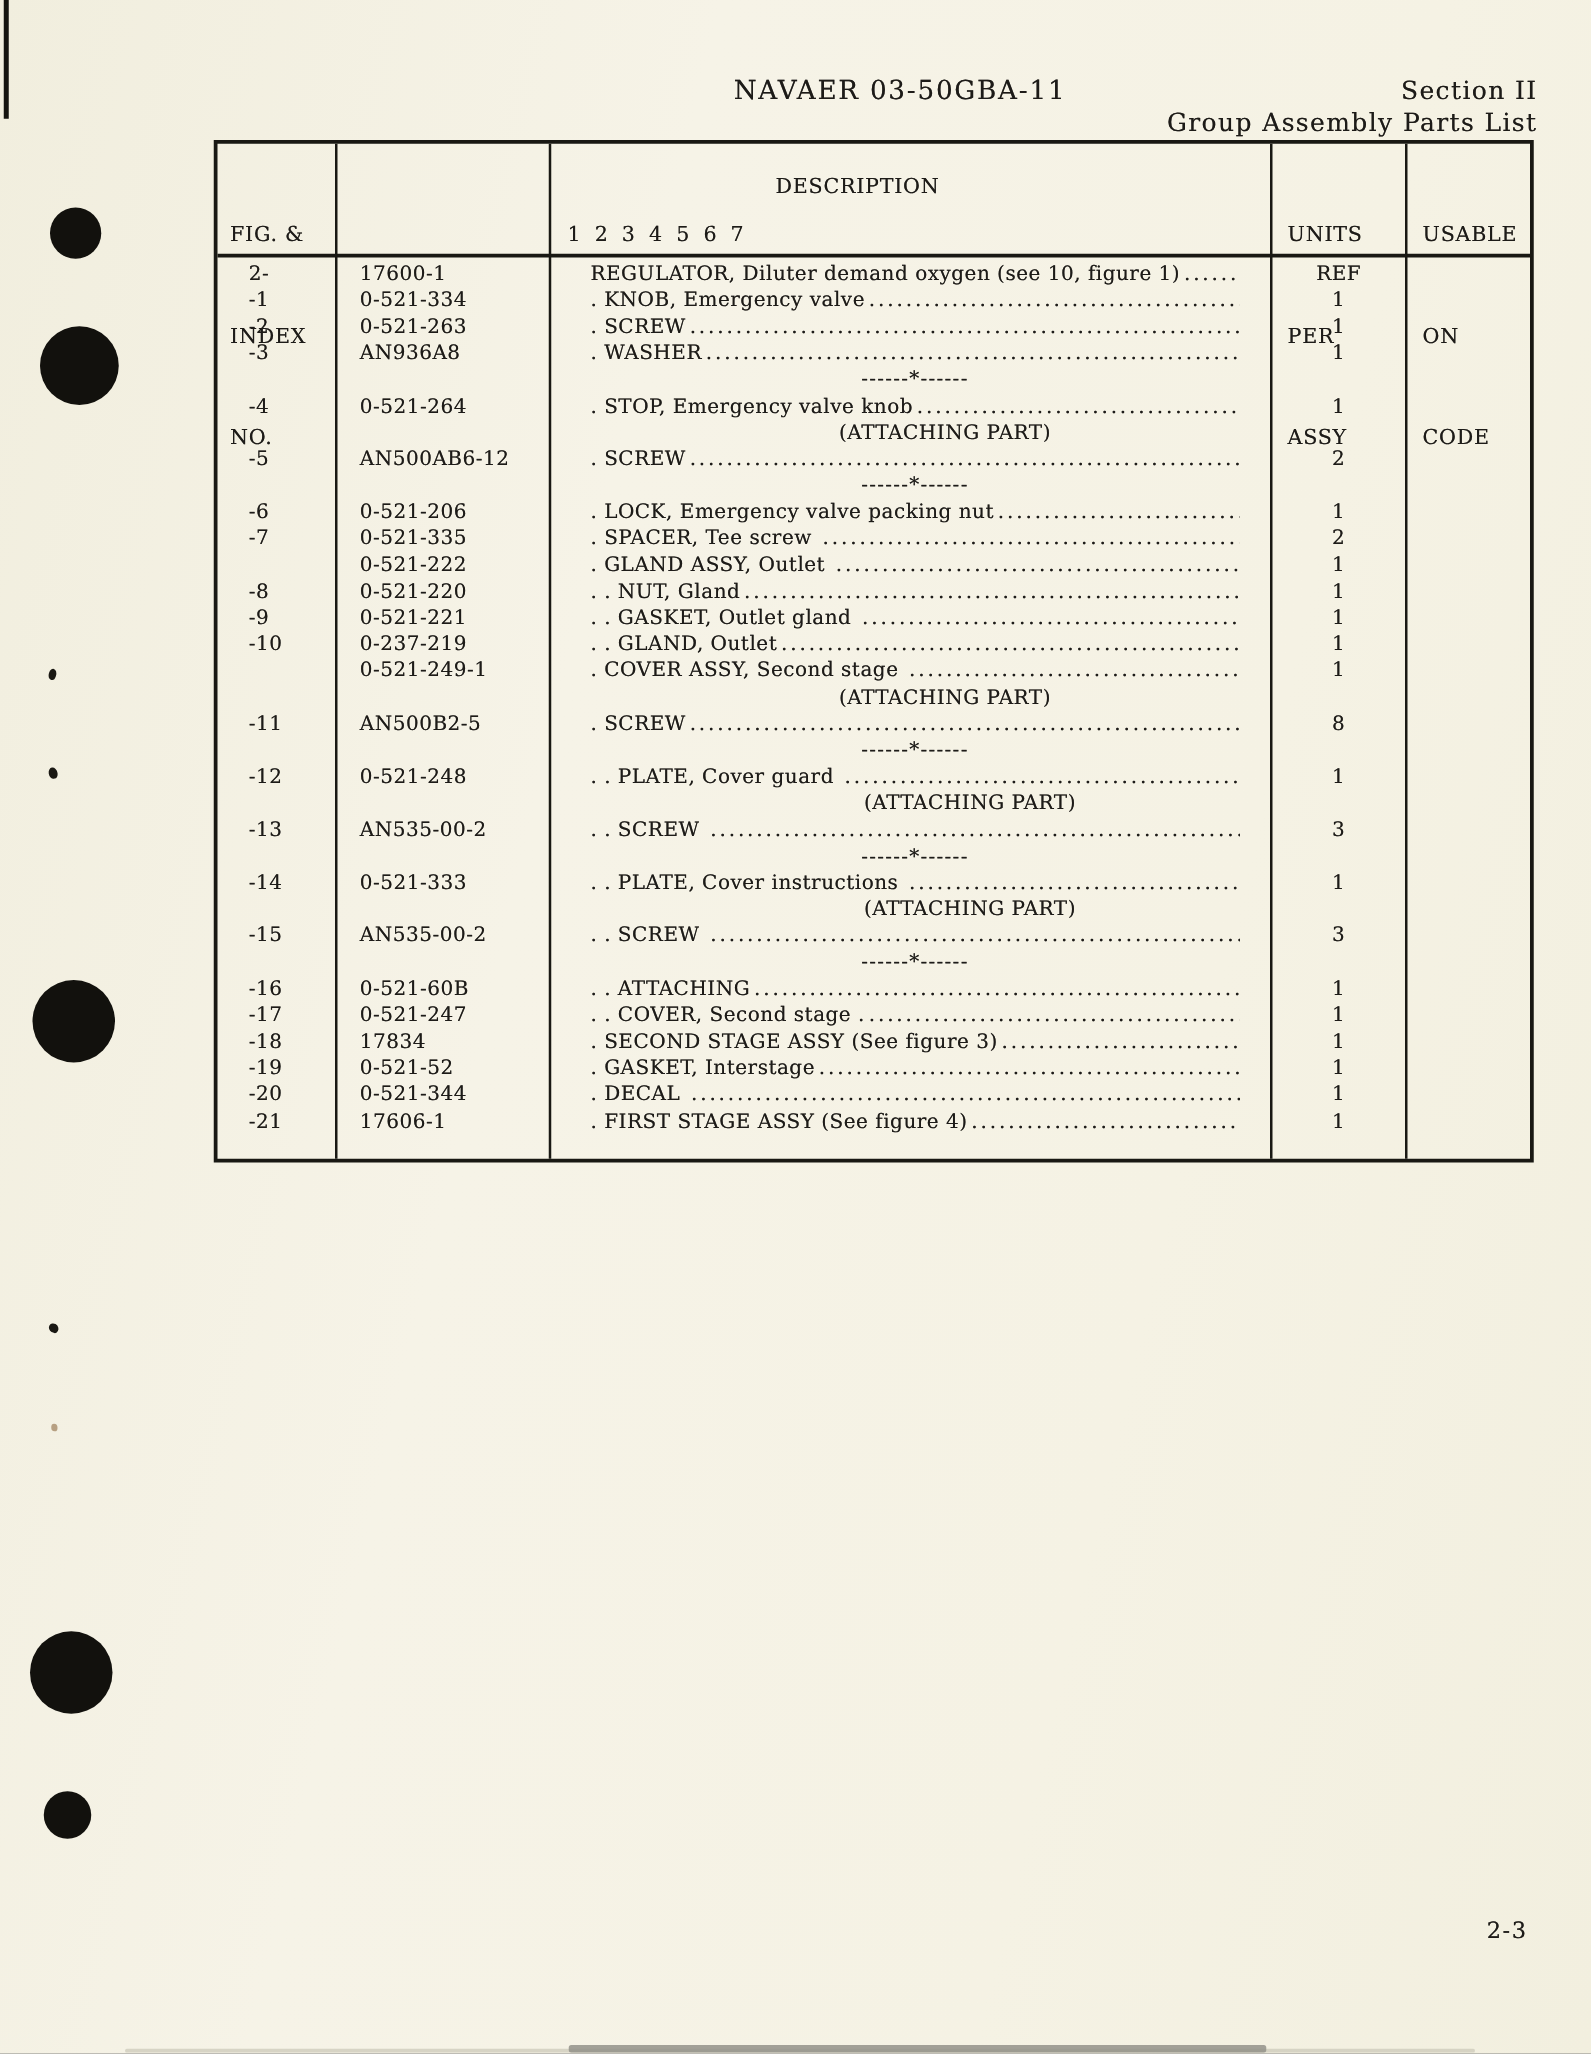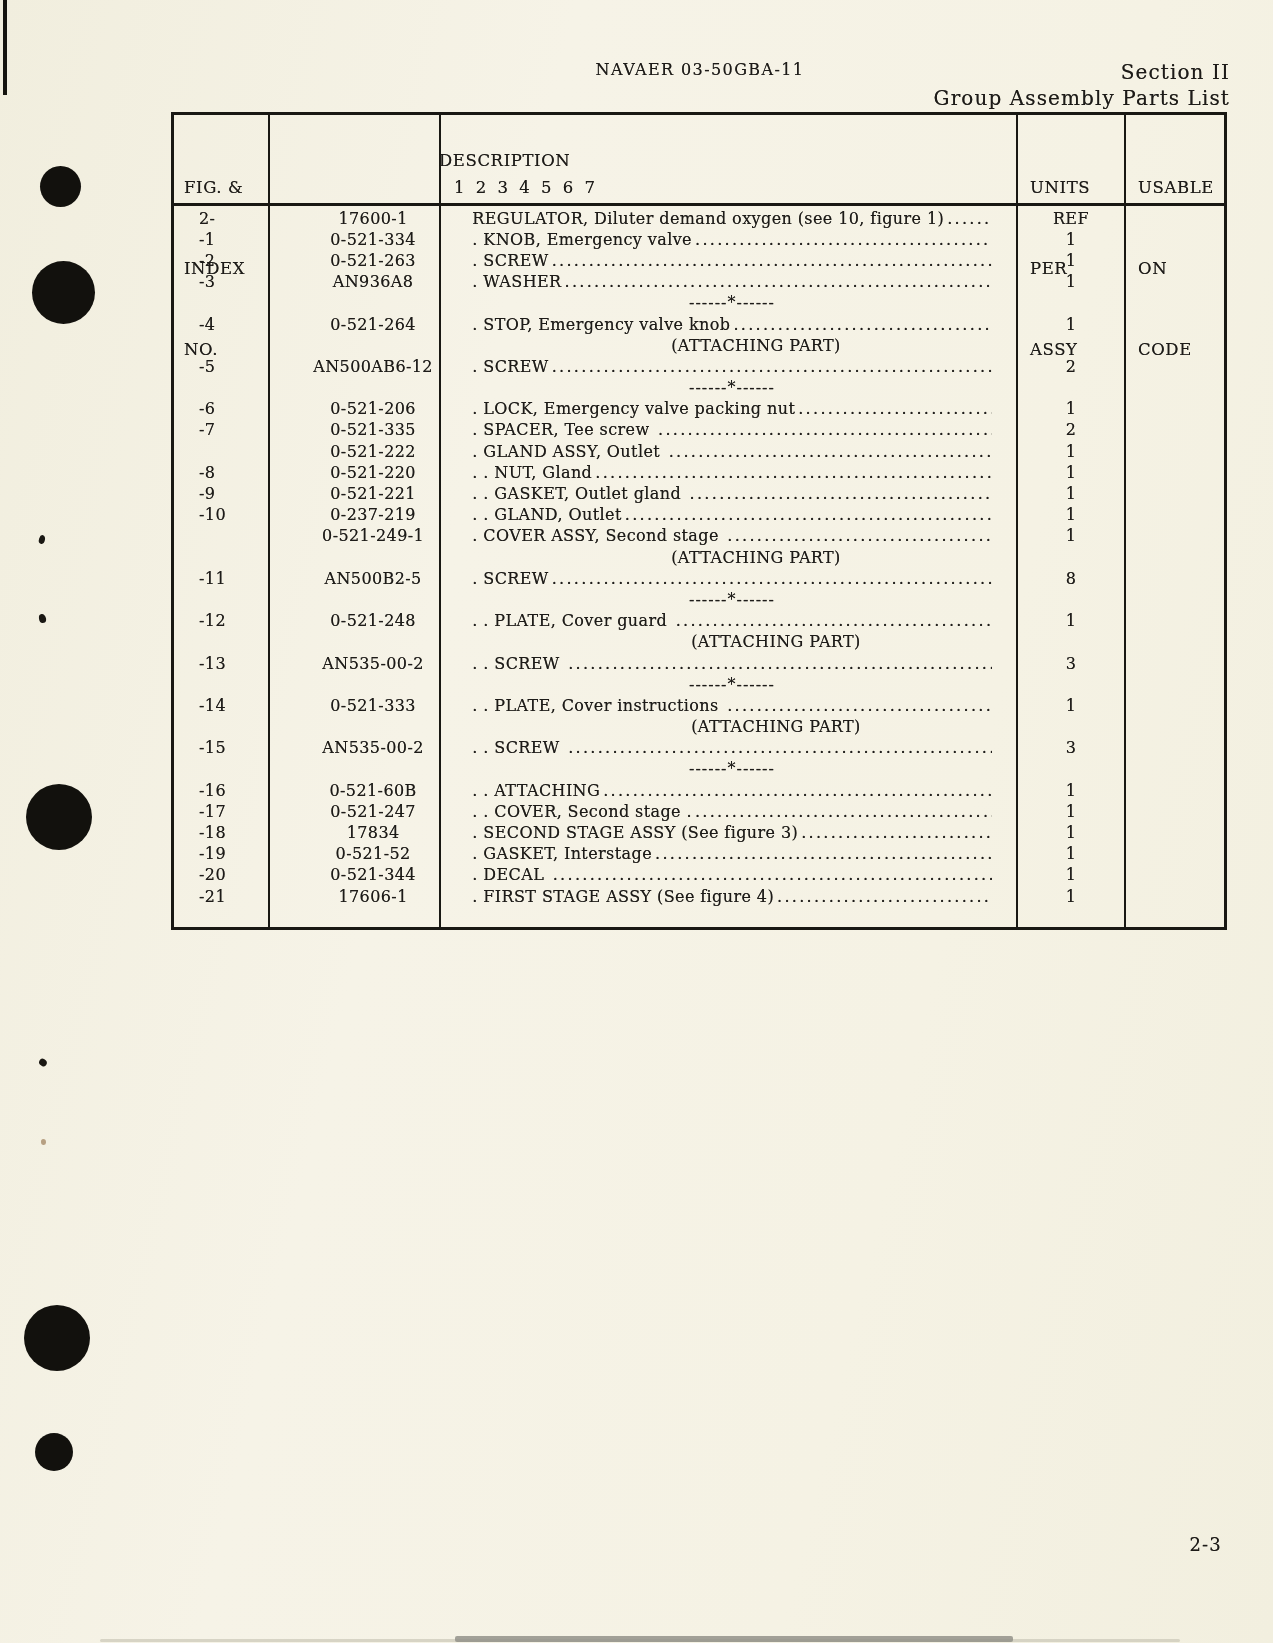--- a/index.html
+++ b/index.html
@@ -8,47 +8,47 @@
     width:1273px;height:1643px;
     margin:0 auto;
     background:linear-gradient(103deg,#f1eede 0%,#f6f3e7 35%,#f5f2e4 70%,#f2efdf 100%);
     font-family:"DejaVu Serif","Liberation Serif",serif;
     color:#1d1b18;
     overflow:hidden;
     text-shadow:0 0 .45px rgba(25,23,20,.65);
   }
   
   .doc-number{
-    position:absolute;top:60px;left:700px;transform:translateX(-50%);
-    font-size:16px;letter-spacing:1.4px;white-space:nowrap;
+    position:absolute;top:60px;left:720px;transform:translateX(-50%);
+    font-size:21px;letter-spacing:1.4px;white-space:nowrap;
   }
   .header-right{
     position:absolute;top:59px;right:43px;text-align:right;
     font-size:20px;line-height:26px;letter-spacing:1.1px;white-space:nowrap;
   }
   
   .parts-table{
     position:absolute;left:171px;top:112px;width:1056px;height:818px;
     border:3px solid #191813;box-sizing:border-box;
   }
   .vline{position:absolute;top:0;bottom:0;width:2px;background:#191813;}
   .vline.v1{left:94px}.vline.v2{left:265px}.vline.v3{left:842px}.vline.v4{left:950px}
   .head-rule{position:absolute;left:0;right:0;top:88px;height:2.5px;background:#191813;}
   .thead{position:absolute;left:0;top:0;right:0;height:88px;font-size:16.5px;letter-spacing:.6px;}
   .hcell{position:absolute;line-height:27px;white-space:pre;}
   .hc1{left:10px;top:5px;}
   .hc2{left:278px;top:32px;}
-  .hc3t{left:265px;width:494px;top:32px;text-align:left;}
+  .hc3t{left:265px;width:494px;top:20px;text-align:center;}
   .hc3s{left:280px;top:59px;letter-spacing:3px;}
   .hc4{left:856px;top:5px;}
   .hc5{left:964px;top:5px;}
   .tbody{position:absolute;left:0;right:0;top:90.5px;bottom:0;padding-top:2px;overflow:hidden;}
   .trow{height:21.2px;display:flex;align-items:center;font-size:16px;letter-spacing:.4px;}
   .c-index{width:94px;padding-left:25px;box-sizing:border-box;white-space:pre;}
-  .c-part {width:198px;padding-left:22px;box-sizing:border-box;white-space:pre;text-align:center;}
+  .c-part {width:198px;padding-left:22px;box-sizing:border-box;white-space:pre;}
   .c-desc {width:577px;padding-left:14px;padding-right:27px;box-sizing:border-box;
            display:flex;align-items:baseline;overflow:hidden;justify-content:center;}
   .c-units{width:108px;text-align:center;box-sizing:border-box;}
   .c-usable{width:104px;box-sizing:border-box;}
   .desc-text{white-space:pre;}
   .leader{flex:1 1 0;overflow:hidden;white-space:nowrap;letter-spacing:2.3px;margin-left:3px;}
   .note-ind-1{margin-left:48px;white-space:pre;}
   .note-ind-2{margin-left:88px;white-space:pre;}
   .sep-text{letter-spacing:1px;white-space:pre;}
   

